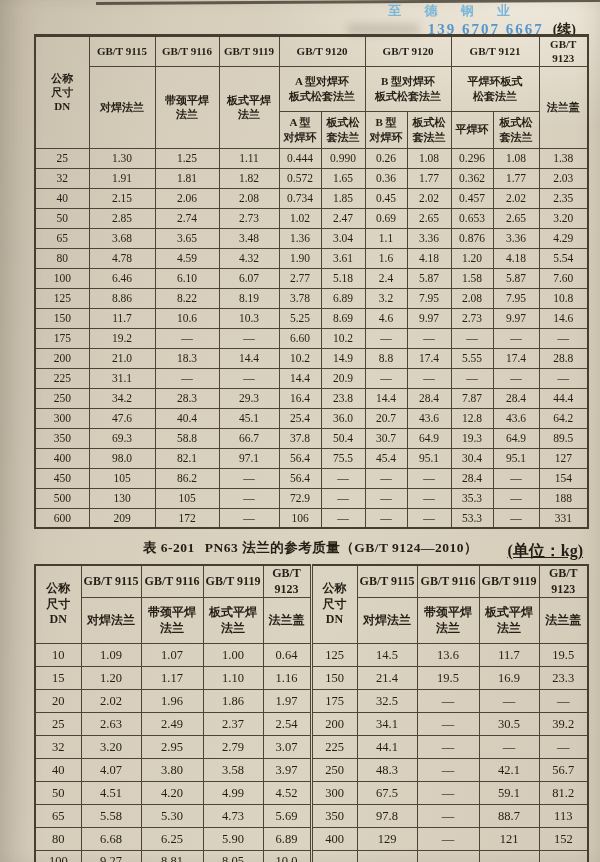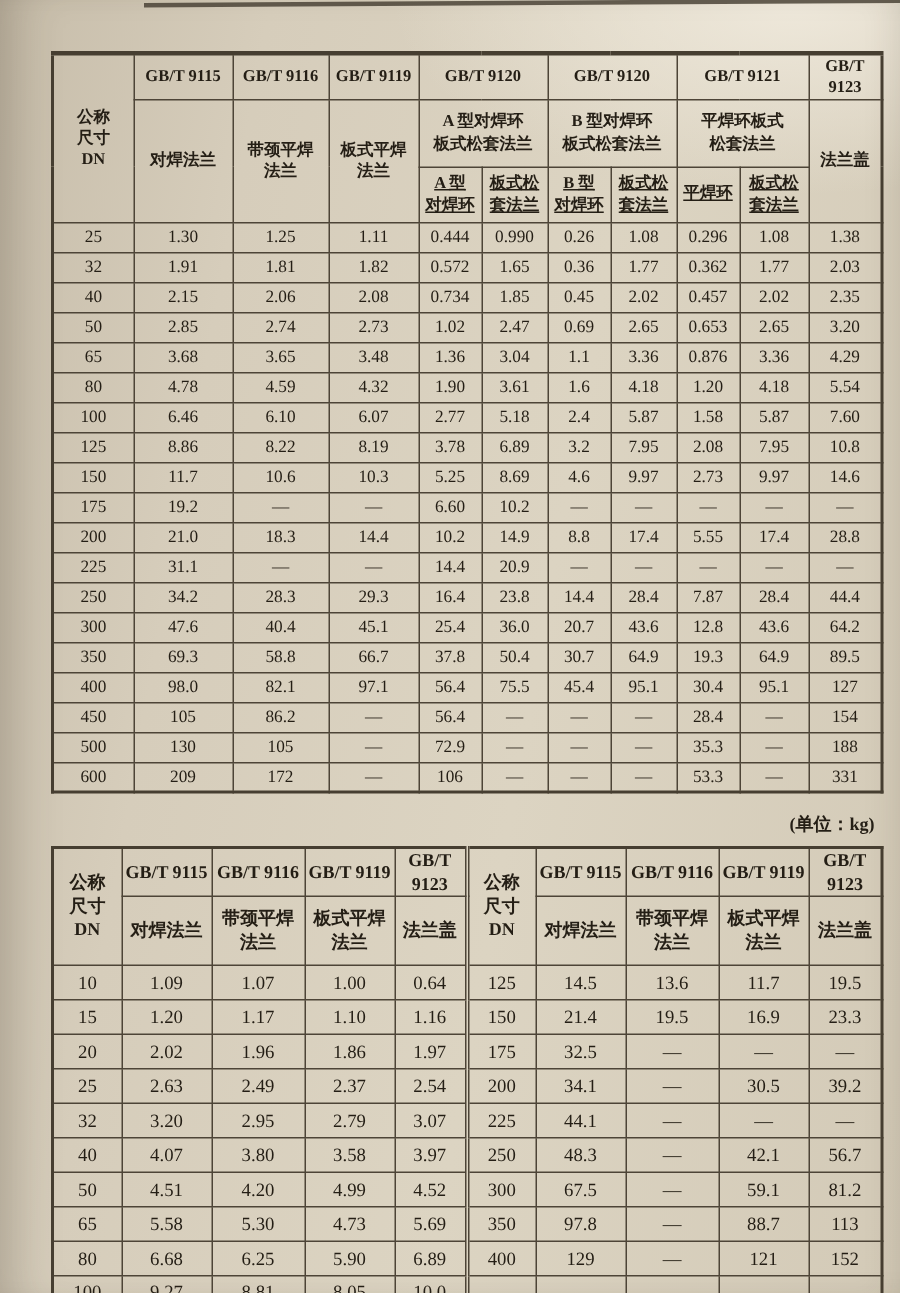--- a/index.html
+++ b/index.html
@@ -38,46 +38,54 @@
     border:1px solid #4d4437; text-align:center; vertical-align:middle;
     padding:0 1px; overflow:hidden;
   }
   thead th { font-weight:bold; white-space:pre-line; line-height:1.3; }
   tbody td { white-space:nowrap; }
 
   
   .t1 { position:absolute; left:34px; top:34px; width:553px; font-size:11px; border:2px solid #463e31; border-top-width:3px; }
   .t1 thead tr.r1 { height:25px; }
   .t1 thead tr.r2 { height:45px; }
-  .t1 thead tr.r3 { height:37px;text-decoration:underline; }
+  .t1 thead tr.r3 { height:37px; }
   .t1 thead th { font-size:11px; }
   .t1 tbody tr { height:20px; }
   .t1 tbody td { font-size:11.5px; }
 
   
   .t2-title { position:absolute; left:34px; top:539px; width:553px; height:22px; }
   .t2-title .main { width:100%; text-align:center; font-size:13.5px; font-weight:bold; letter-spacing:.5px; }
   .t2-title .num { margin-right:10px; }
-  .t2-title .unit { position:absolute; right:4px; top:2px; font-size:12px; font-weight:bold; }
+  .t2-title .unit { position:absolute; right:4px; top:2px; font-size:16px; font-weight:bold;text-decoration:underline; }
 
   
   .t2 { position:absolute; left:34px; top:564px; width:553px; font-size:12px; border:2px solid #463e31; }
   .t2 thead tr.r1 { height:23px; }
   .t2 thead tr.r2 { height:46px; }
   .t2 tbody tr { height:23px;margin-left:35px; }
   .t2 tbody td { font-size:12.5px; }
   .t2 .split { border-left:3px double #4d4437; }
 </style>
 </head>
 <body>
 
 <div class="page">
 
   <div class="top-rule"></div>
 
+  <div class="watermark">
+    <div class="wm-company">至 德 钢 业</div>
+    <div class="wm-row">
+      <span class="wm-smudge"></span>
+      <span class="wm-phone">139 6707 6667</span>
+      <span class="continued">(续)</span>
+    </div>
+  </div>
 
   <table class="t1">
     <colgroup>
       <col style="width:54px">
         <col style="width:66px">
         <col style="width:64px">
         <col style="width:60px">
       <col style="width:42px">
         <col style="width:44px">
         <col style="width:42px">
@@ -372,20 +380,23 @@
           <td>—</td>
           <td>—</td>
           <td>53.3</td>
           <td>—</td>
           <td>331</td>
         </tr>
       </tbody>
   </table>
 
   <div class="t2-title">
+    <div class="main">
+      <span class="num">表 6-201</span><span>PN63 法兰的参考质量（GB/T 9124—2010）</span>
+    </div>
     <span class="unit">(单位：kg)</span>
   </div>
 
   <table class="t2">
     <colgroup>
       <col style="width:46px">
         <col style="width:60px">
         <col style="width:62px">
         <col style="width:60px">
         <col style="width:48px">

